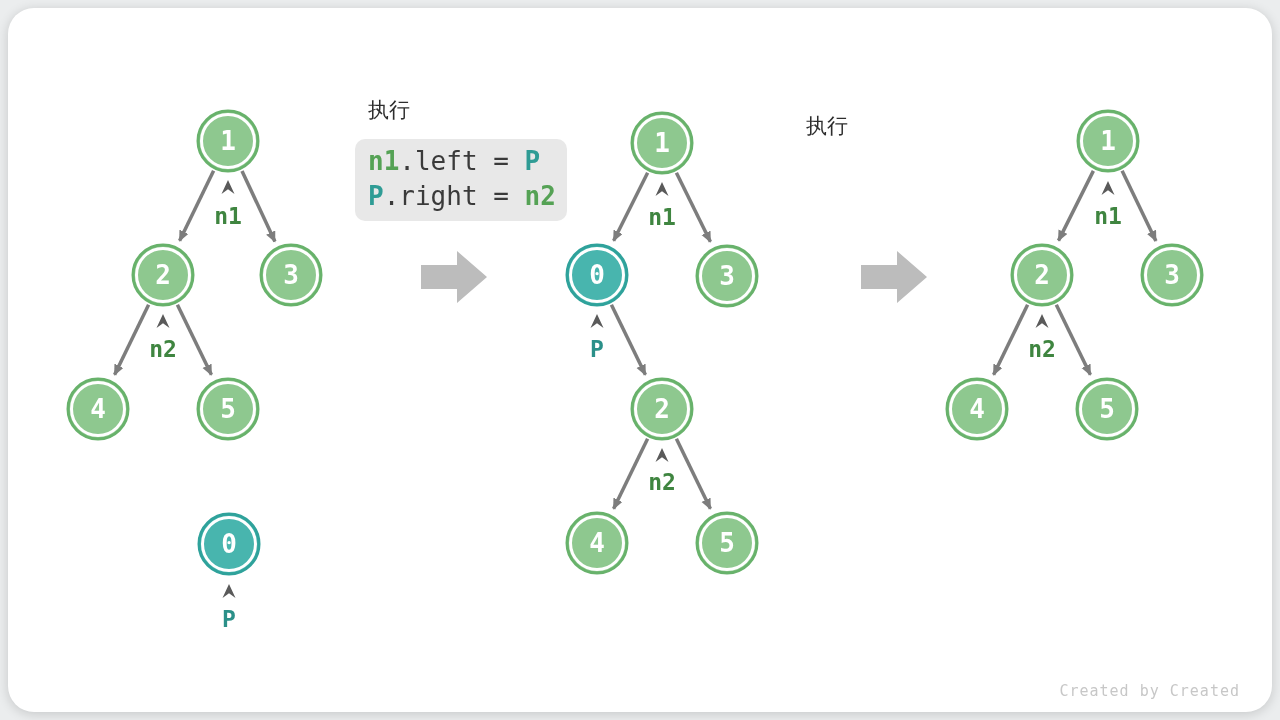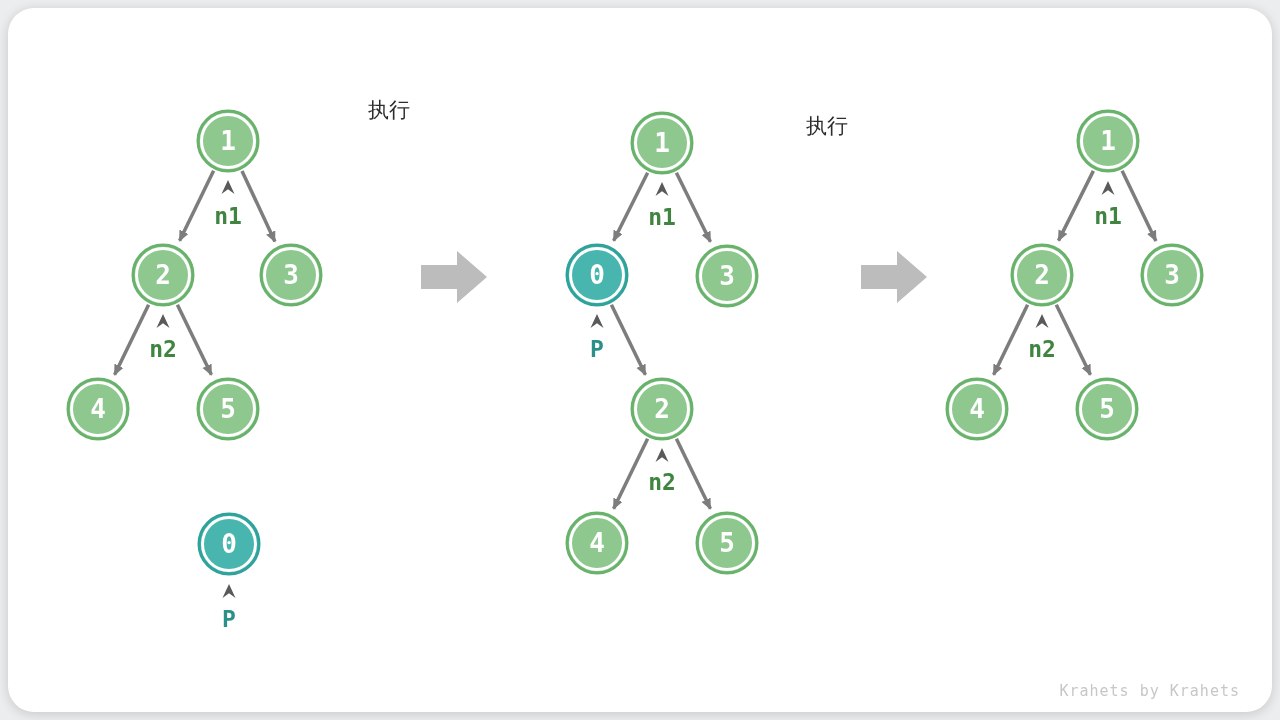--- a/index.html
+++ b/index.html
@@ -193,19 +193,21 @@
 
     <path class="caret" transform="translate(1108,188)" d="M0,-7 L6.5,7 L0,2.2 L-6.5,7 Z"></path>
     <text class="ptr-label ptr-green" x="1108" y="224">n1</text>
     <path class="caret" transform="translate(1042,321)" d="M0,-7 L6.5,7 L0,2.2 L-6.5,7 Z"></path>
     <text class="ptr-label ptr-green" x="1042" y="357">n2</text>
   </g>
 </svg>
 
 <div class="panel" style="left:355px;top:96px;">
   <div class="panel-title">执行</div>
+  <div class="code-box"><span><span class="tok-green">n1</span><span>.left = </span><span class="tok-teal">P</span></span>
+<span><span class="tok-teal">P</span><span>.right = </span><span class="tok-green">n2</span></span></div>
 </div>
 
 <div class="panel" style="left:793px;top:112px;">
   <div class="panel-title">执行</div>
 </div>
 
-<div class="watermark">Krahets by Krahets</div>
+<div class="watermark">Created by Created</div>
 
 </body></html>

